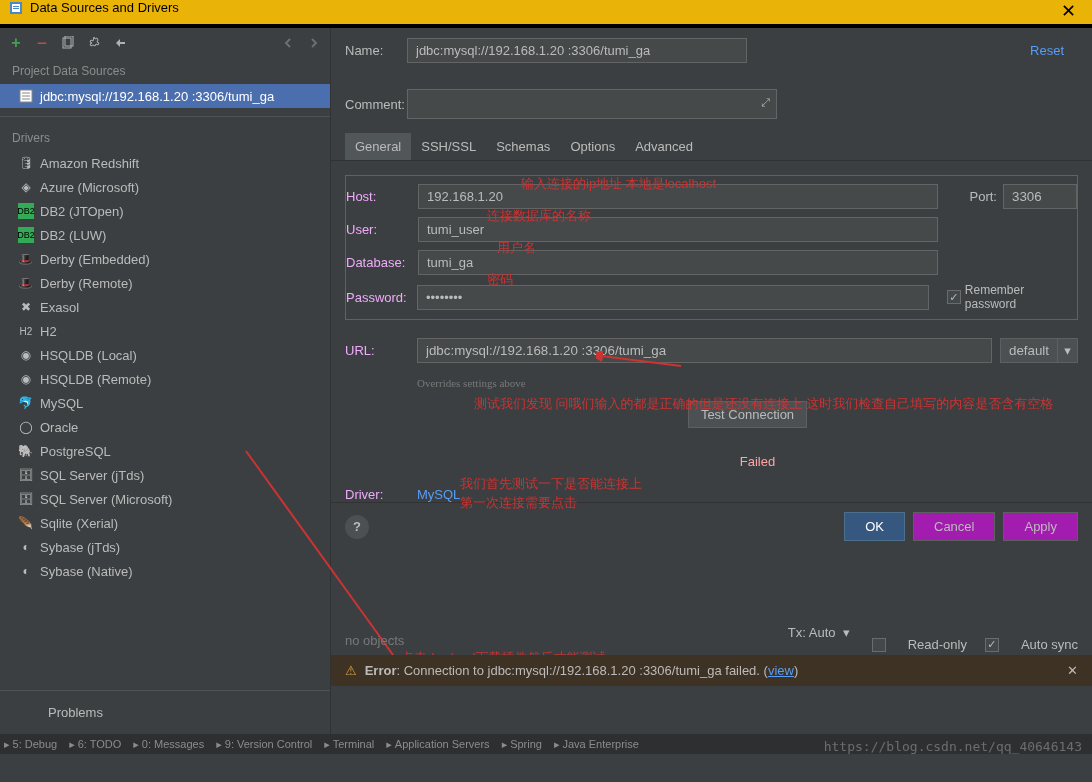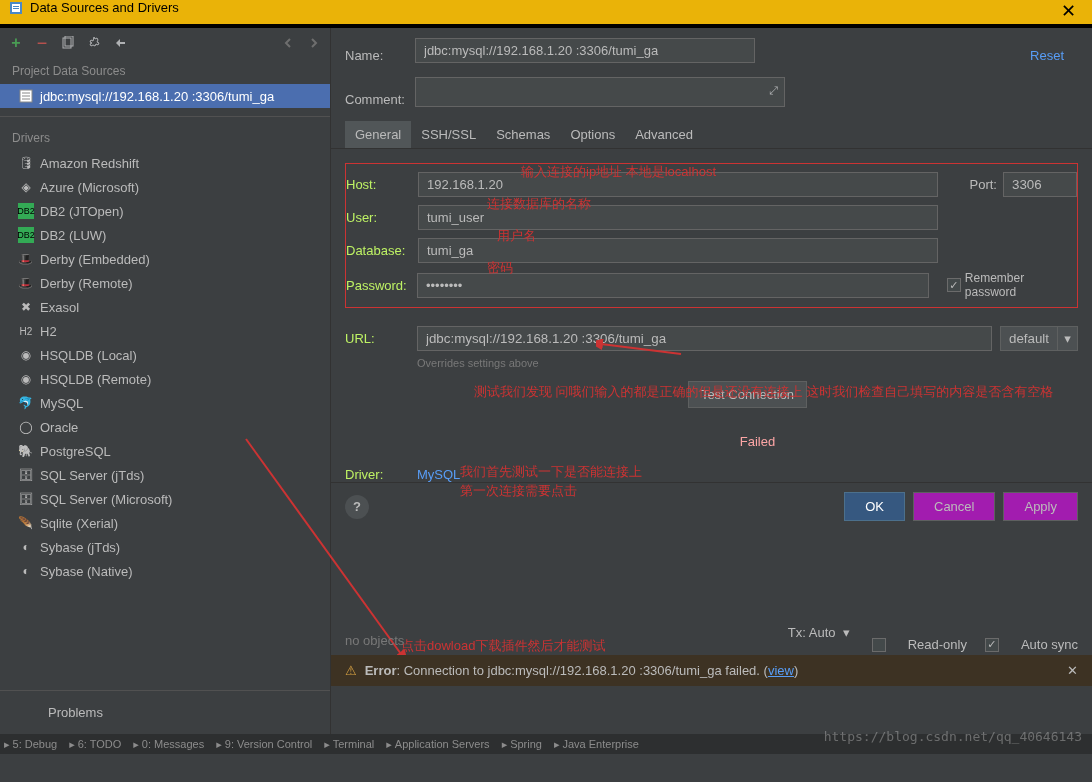--- a/index.html
+++ b/index.html
@@ -25,50 +25,50 @@
 .tree { padding: 0; }
 .tree-item { display: flex; align-items: center; padding: 4px 12px 4px 18px; cursor: pointer; gap: 6px; }
 .tree-item.selected { background: #4b6eaf; color: #fff; }
 .tree-icon { width: 16px; height: 16px; display: inline-flex; align-items: center; justify-content: center; font-size: 12px; }
 .divider { height: 1px; background: #515151; margin: 8px 0; }
 .drivers-section { overflow-y: auto; }
 .problems { padding: 14px 12px 14px 48px; color: #bbbbbb; cursor: pointer; border-top: 1px solid #515151; margin-top: auto; }
 
 
 .content { flex: 1; display: flex; flex-direction: column; background: #3c3f41; position: relative; }
-.form-row { display: flex; align-items: flex-end; padding: 8px 14px; gap: 8px; }
+.form-row { display: flex; align-items: center; padding: 20px 14px; }
 .form-label { width: 62px; color: #bbbbbb; font-size: 13px; }
 .form-input { background: #45494a; border: 1px solid #646464; color: #bbbbbb; padding: 4px 8px; height: 25px; font-size: 13px; }
 .reset-link { color: #589df6; cursor: pointer; margin-left: auto; padding-right: 14px; }
 .comment-row { padding-top: 6px; padding-bottom: 8px; }
 .comment-input { flex: 1; max-width: 370px; height: 30px; position: relative; }
 .expand-btn { position: absolute; right: 6px; top: 6px; color: #afb1b3; cursor: pointer; font-size: 11px; }
 
 
 .tabs { display: flex; border-bottom: 1px solid #323232; padding: 0 14px; margin-top: 6px; }
 .tab { padding: 6px 10px; cursor: pointer; color: #bbbbbb; }
 .tab.active { background: #515658; }
 
 
 .form-area { padding: 14px 14px 0 14px; position: relative; }
 .red-box { border: 1px solid #cc3333; padding: 4px 0; margin-bottom: 14px; }
 .param-row { display: flex; align-items: center; padding: 4px 0; gap: 8px; }
-.param-label { width: 64px; color: #bef264; }
+.param-label { width: 64px; color: #f0abfc; }
 .param-input { background: #45494a; border: 1px solid #646464; color: #bbbbbb; padding: 4px 8px; height: 25px; width: 520px; font-size: 13px; }
 .port-group { display: flex; align-items: center; margin-left: auto; gap: 6px; }
 .port-input { background: #45494a; border: 1px solid #646464; color: #bbbbbb; padding: 4px 8px; height: 25px; width: 74px; }
 .remember-pw { margin-left: 10px; display: flex; align-items: center; gap: 4px; font-size: 12px; }
 .checkbox-icon { width: 14px; height: 14px; background: #43494a; border: 1px solid #6b6b6b; display: inline-flex; align-items: center; justify-content: center; color: #bbbbbb; font-size: 11px; }
 
 .url-row { display: flex; align-items: center; padding: 4px 0; gap: 8px; }
 .url-input { flex: 1; background: #45494a; border: 1px solid #646464; color: #bbbbbb; padding: 4px 8px; height: 25px; }
 .url-dropdown { display: flex; align-items: center; }
 .url-dd-btn { background: #4c5052; border: 1px solid #5e6060; color: #bbbbbb; padding: 4px 8px; height: 25px; cursor: pointer; }
 .url-dd-arrow { background: #4c5052; border: 1px solid #5e6060; border-left: none; color: #bbbbbb; width: 20px; height: 25px; display: flex; align-items: center; justify-content: center; cursor: pointer; }
-.override-text { color: #787878; font-size: 11px; padding-left: 72px; margin-top: 2px; }
+.override-text { color: #787878; font-size: 11px; padding-left: 72px; margin-top: 10px; font-family: Liberation Serif, serif; }
 
 .test-row { display: flex; align-items: center; gap: 26px; padding: 12px 0 0 72px; flex-direction: column; }
 .test-btn { background: #4c5052; border: 1px solid #5e6060; color: #bbbbbb; padding: 5px 12px; cursor: pointer; font-size: 13px; }
 .failed { color: #fca5a5; margin-left: 20px; }
 
 .driver-row { display: flex; padding: 18px 0 0 0; gap: 8px; }
 .driver-link { color: #589df6; cursor: pointer; }
 
 
 .anno { color: #cc3333; position: absolute; font-size: 13px; pointer-events: none; }
@@ -92,21 +92,21 @@
 .bottom-bar { height: 48px; background: #3c3f41; border-top: 1px solid #323232; display: flex; align-items: center; padding: 0 14px; gap: 8px; }
 .help-icon { width: 24px; height: 24px; border-radius: 50%; background: #4c5052; display: flex; align-items: center; justify-content: center; color: #bbbbbb; font-weight: bold; cursor: pointer; }
 .btn-spacer { flex: 1; }
 .dlg-btn { background: #a21caf; border: 1px solid #5e6060; color: #bbbbbb; padding: 6px 20px; cursor: pointer; font-size: 13px; }
 .dlg-btn.primary { background: #365880; border-color: #4c708c; color: #fff; }
 
 
 .statusbar { height: 20px; background: #2d2f30; display: flex; align-items: center; font-size: 11px; color: #8c8c8c; overflow: hidden; padding: 0 4px; gap: 12px; }
 .sb-item { display: flex; align-items: center; gap: 3px; white-space: nowrap; }
 
-.watermark { position: absolute; right: 10px; bottom: 38px; color: rgba(200,200,200,0.4); font-size: 13px; font-family: monospace; }
+.watermark { position: absolute; right: 10px; bottom: 28px; color: rgba(200,200,200,0.4); font-size: 13px; font-family: monospace; }
 svg { flex-shrink: 0; }
 </style>
 </head>
 <body>
 
 <div class="titlebar">
   <span class="titlebar-icon">
     <svg width="16" height="16" viewBox="0 0 16 16">
         <rect x="2" y="2" width="12" height="12" fill="#4a88c7"></rect>
         <rect x="4" y="4" width="8" height="8" fill="#fff"></rect>

